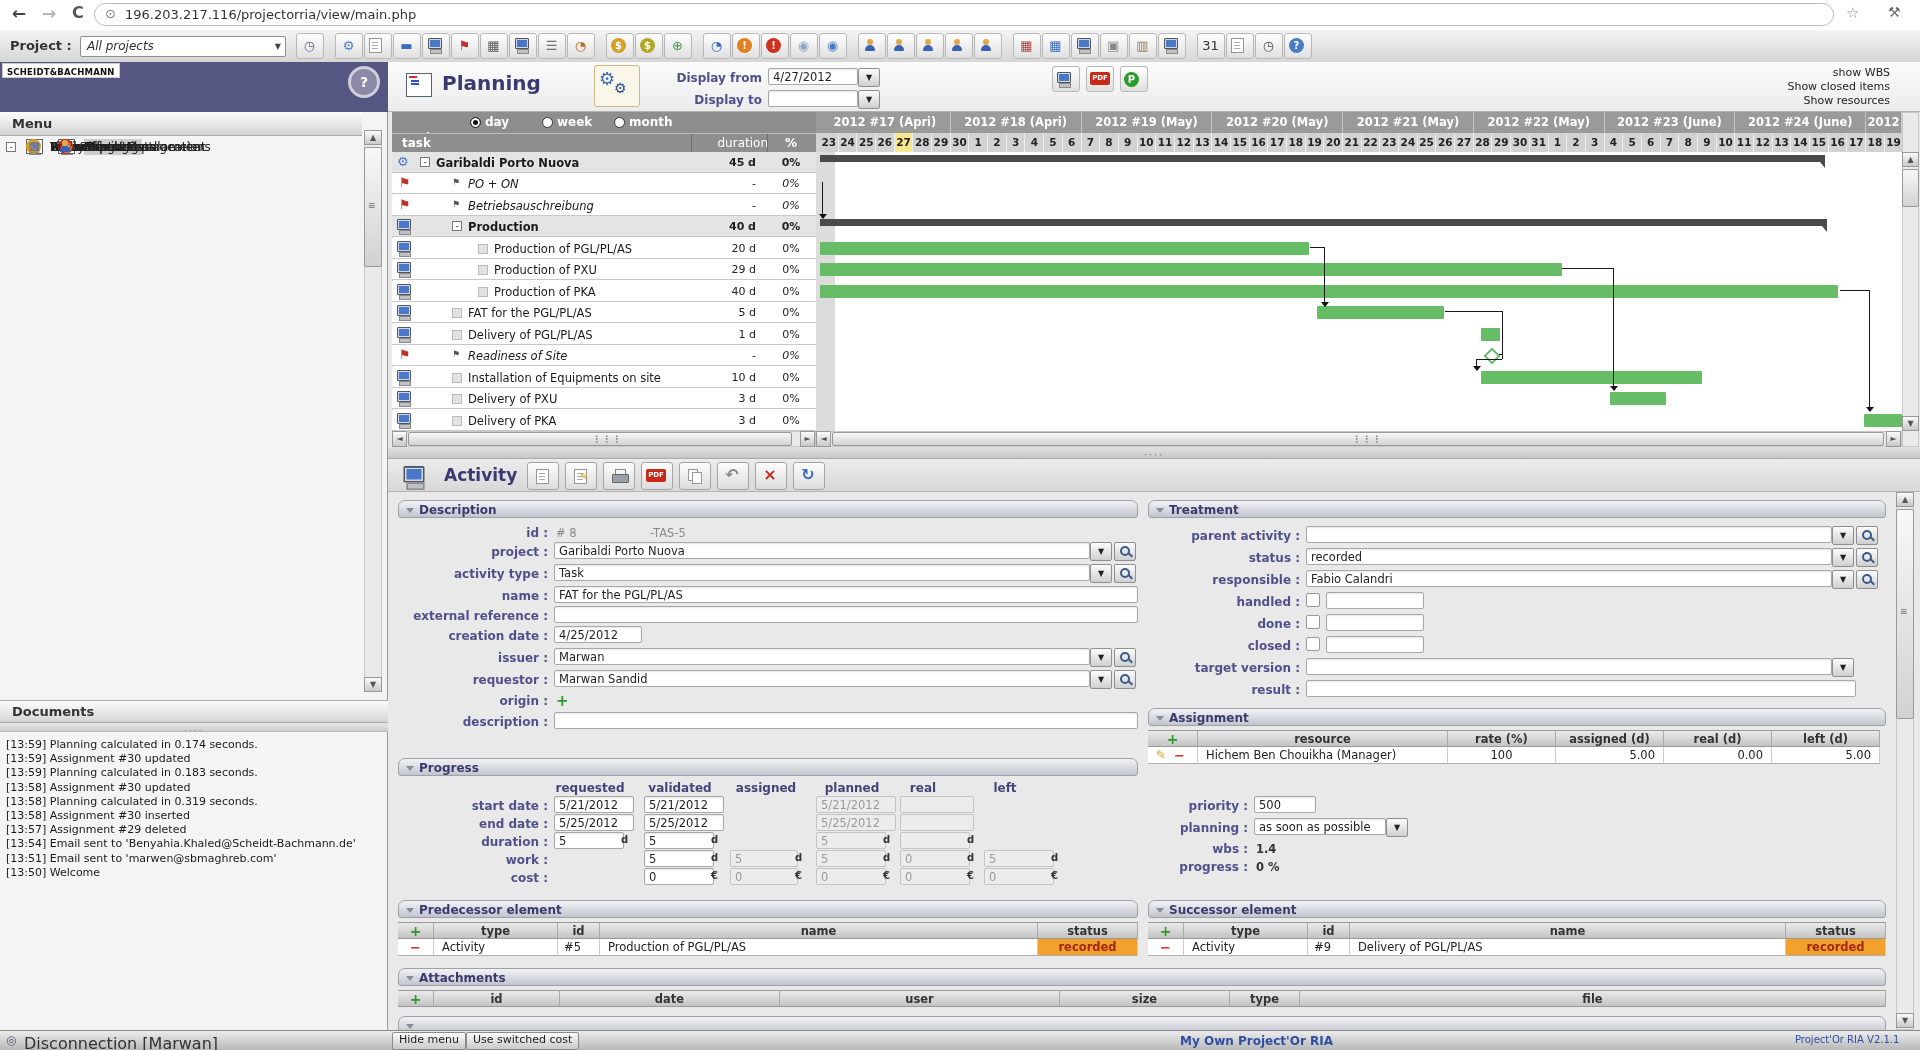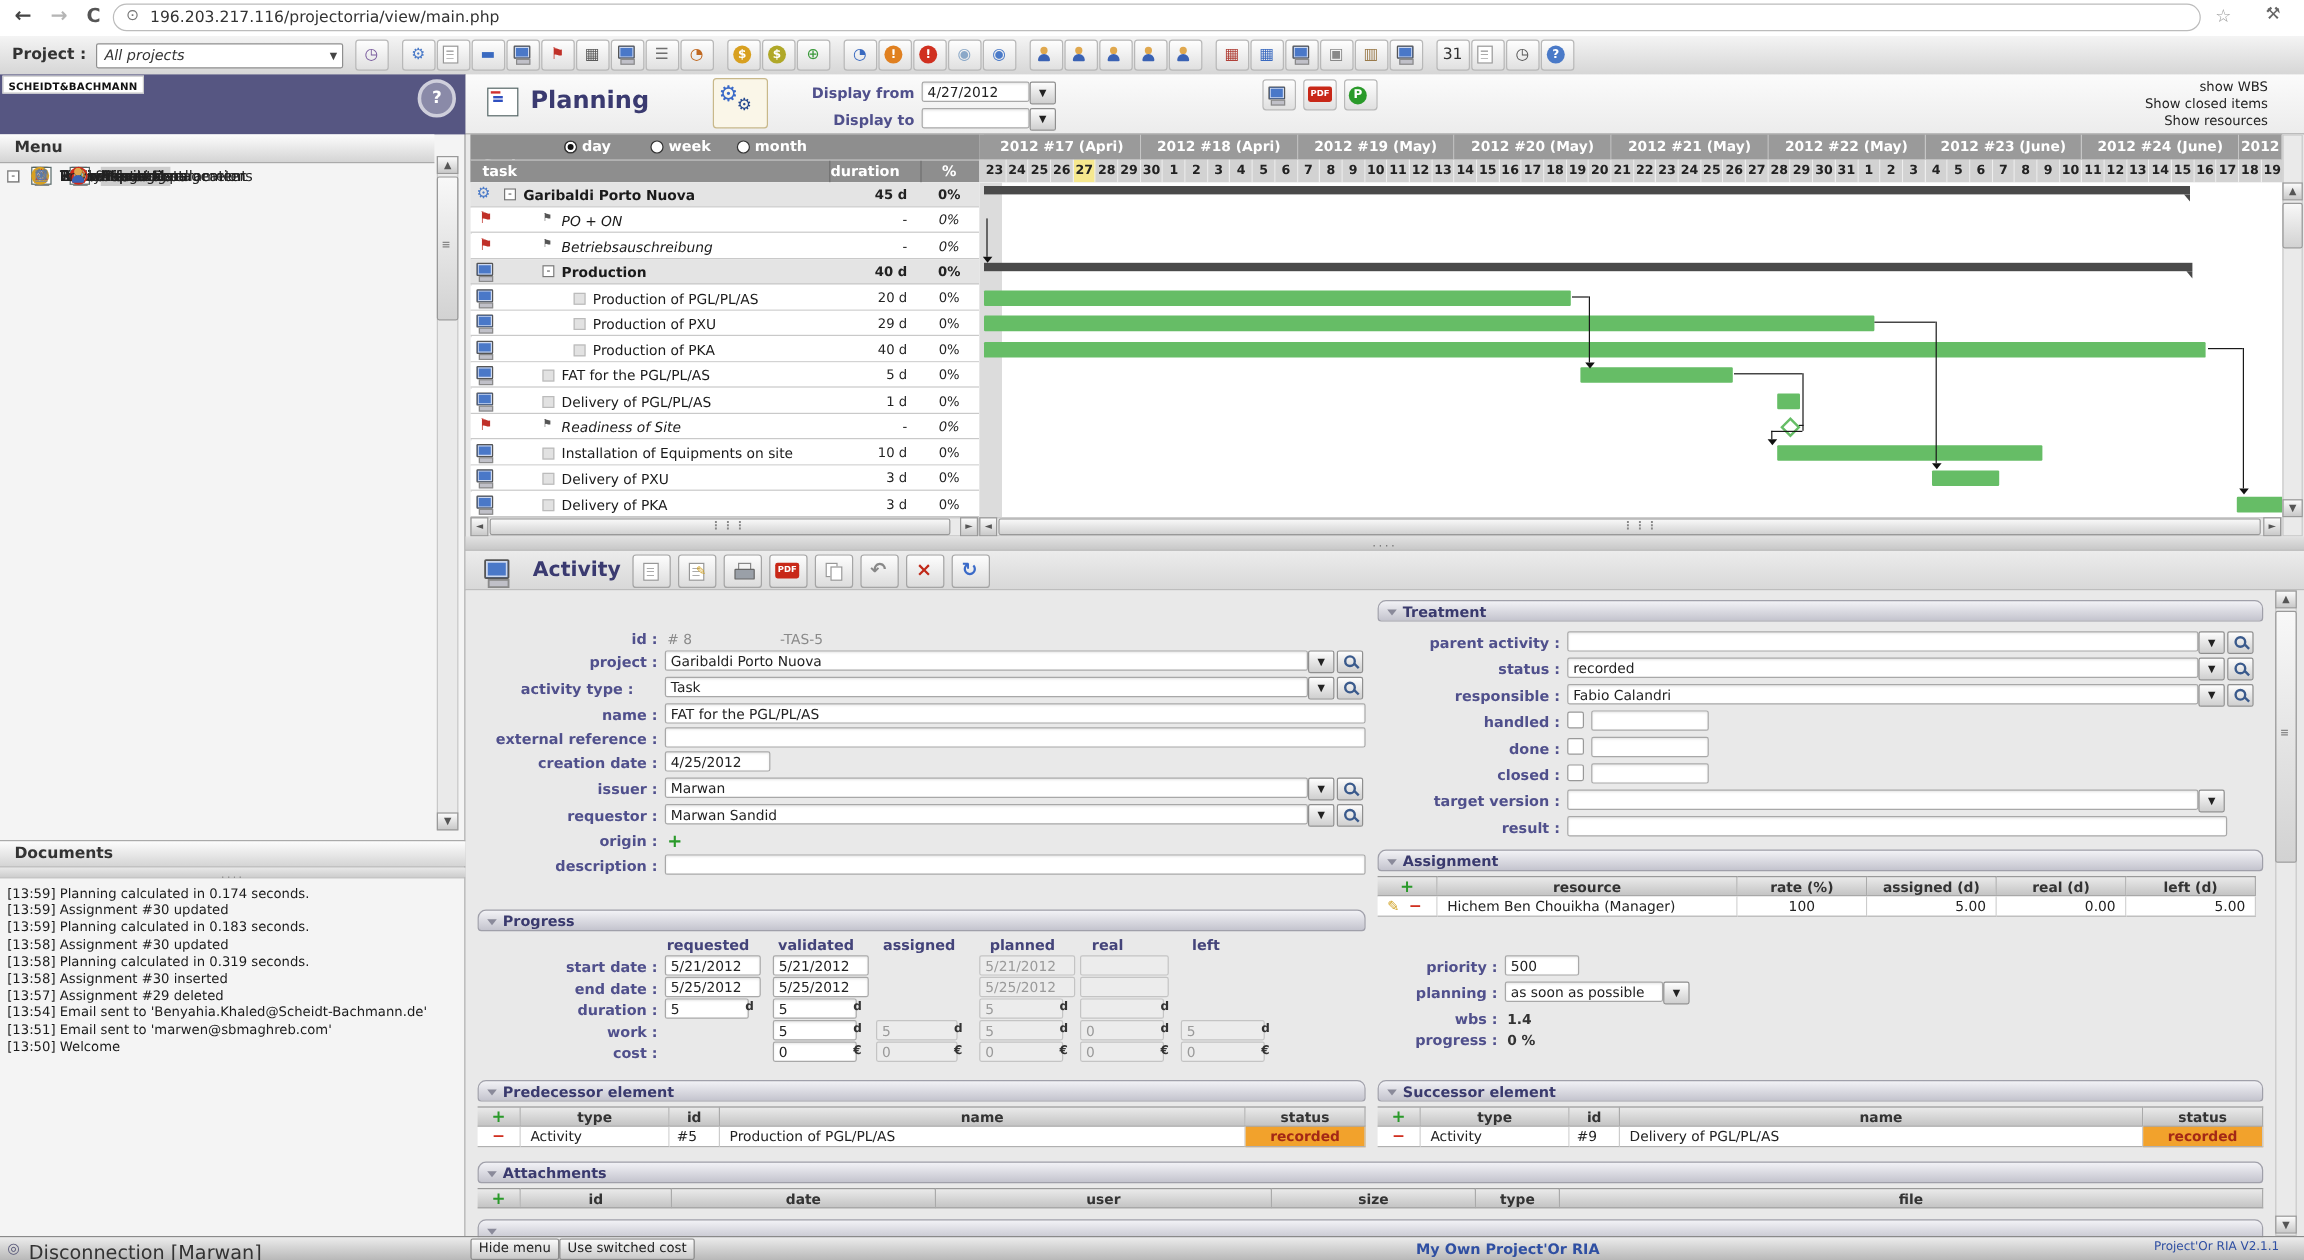--- a/index.html
+++ b/index.html
@@ -381,21 +381,21 @@
     <span class="a" style="left:10px;top:19px;color:#fff;font-weight:bold;font-size:12px">Scale :</span>
   <div class="rad sel" style="left: 78px; top: 5px;"></div>
       <span style="left: 93px; top: 3px; color: rgb(255, 255, 255); font-weight: bold; font-size: 12px; position: absolute;">day</span>
       <div class="rad" style="left: 150px; top: 5px;"></div>
       <span style="left: 165px; top: 3px; color: rgb(255, 255, 255); font-weight: bold; font-size: 12px; position: absolute;">week</span>
       <div class="rad" style="left: 222px; top: 5px;"></div>
       <span style="left: 237px; top: 3px; color: rgb(255, 255, 255); font-weight: bold; font-size: 12px; position: absolute;">month</span>
     </div>
   <div class="a" style="left:392px;top:133px;width:424px;height:19px;background:#8e8e8e;border-top:1px solid #bbb;box-sizing:border-box">
     <span class="a" style="left:10px;top:2px;color:#fff;font-weight:bold;font-size:12px">task</span>
-    <span class="a" style="left:300px;top:2px;width:76px;text-align:left;color:#fff;font-weight:bold;font-size:12px">duration</span>
+    <span class="a" style="left:300px;top:2px;width:76px;text-align:right;color:#fff;font-weight:normal;font-size:12px">duration</span>
     <span class="a" style="left:376px;top:2px;width:46px;text-align:center;color:#fff;font-weight:bold;font-size:12px">%</span>
     <div class="a" style="left:299px;top:0;width:1px;height:19px;background:#6f6f6f"></div>
     <div class="a" style="left:375px;top:0;width:1px;height:19px;background:#6f6f6f"></div>
   </div>
   <div id="taskrows" class="a" style="left:392px;top:152px;width:424px;height:279px;background:#fff;overflow:hidden">
       <div style="left: 299px; top: 0px; width: 1px; height: 279px; background: rgb(212, 212, 212);"></div>
       <div class="trow" style="top: 0px; background: rgb(228, 228, 228);">
         <span style="left: 5px; top: 2px; color: rgb(74, 122, 200); position: absolute; font-size: 13px;">⚙</span>
         <div class="exp" style="left: 28px; top: 5px;">-</div>
         <span style="left: 44px; top: 4px; position: absolute; font-size: 11.5px; white-space: nowrap; font-weight: bold; font-style: normal; color: rgb(26, 26, 26);">Garibaldi Porto Nuova</span>
@@ -639,28 +639,29 @@
           <span style="left: 0px; top: 2px; width: 28px; text-align: center; position: absolute; font-size: 16px; font-weight: bold; color: rgb(192, 40, 24);">×</span>
         </div>
         <div class="btnx" style="left: 405px; top: 3px;">
           <span style="left: 0px; top: 2px; width: 28px; text-align: center; position: absolute; font-size: 16px; font-weight: bold; color: rgb(58, 106, 200);">↻</span>
         </div>
       </div>
   </div>
 
   <div class="a" style="left:388px;top:492px;width:1532px;height:538px;background:#e9e9e9"></div>
 
+  <div class="shdr" style="left:398px;top:500px;width:740px">Description</div>
   <span class="lbl" style="left:428px;top:526px;width:120px">id :</span>
   <span class="val" style="left:556px;top:526px;color:#8a8a8a"># 8</span>
   <span class="val" style="left:650px;top:526px;color:#8a8a8a">-TAS-5</span>
   <span class="lbl" style="left:428px;top:545px;width:120px">project :</span>
   <div class="inp" style="left:554px;top:542px;width:526px">Garibaldi Porto Nuova</div>
   <div class="dd" style="left:1090px;top:542px">▼</div>
   <div class="magb" style="left:1114px;top:542px"></div>
-  <span class="lbl" style="left:408px;top:567px;width:120px">activity type :</span>
+  <span class="lbl" style="left:428px;top:567px;width:120px">activity type :</span>
   <div class="inp" style="left:554px;top:564px;width:526px">Task</div>
   <div class="dd" style="left:1090px;top:564px">▼</div>
   <div class="magb" style="left:1114px;top:564px"></div>
   <span class="lbl" style="left:428px;top:589px;width:120px">name :</span>
   <div class="inp" style="left:554px;top:586px;width:574px">FAT for the PGL/PL/AS</div>
   <span class="lbl" style="left:398px;top:609px;width:150px">external reference :</span>
   <div class="inp" style="left:554px;top:606px;width:574px"></div>
   <span class="lbl" style="left:428px;top:629px;width:120px">creation date :</span>
   <div class="inp" style="left:554px;top:626px;width:78px">4/25/2012</div>
   <span class="lbl" style="left:428px;top:651px;width:120px">issuer :</span>

